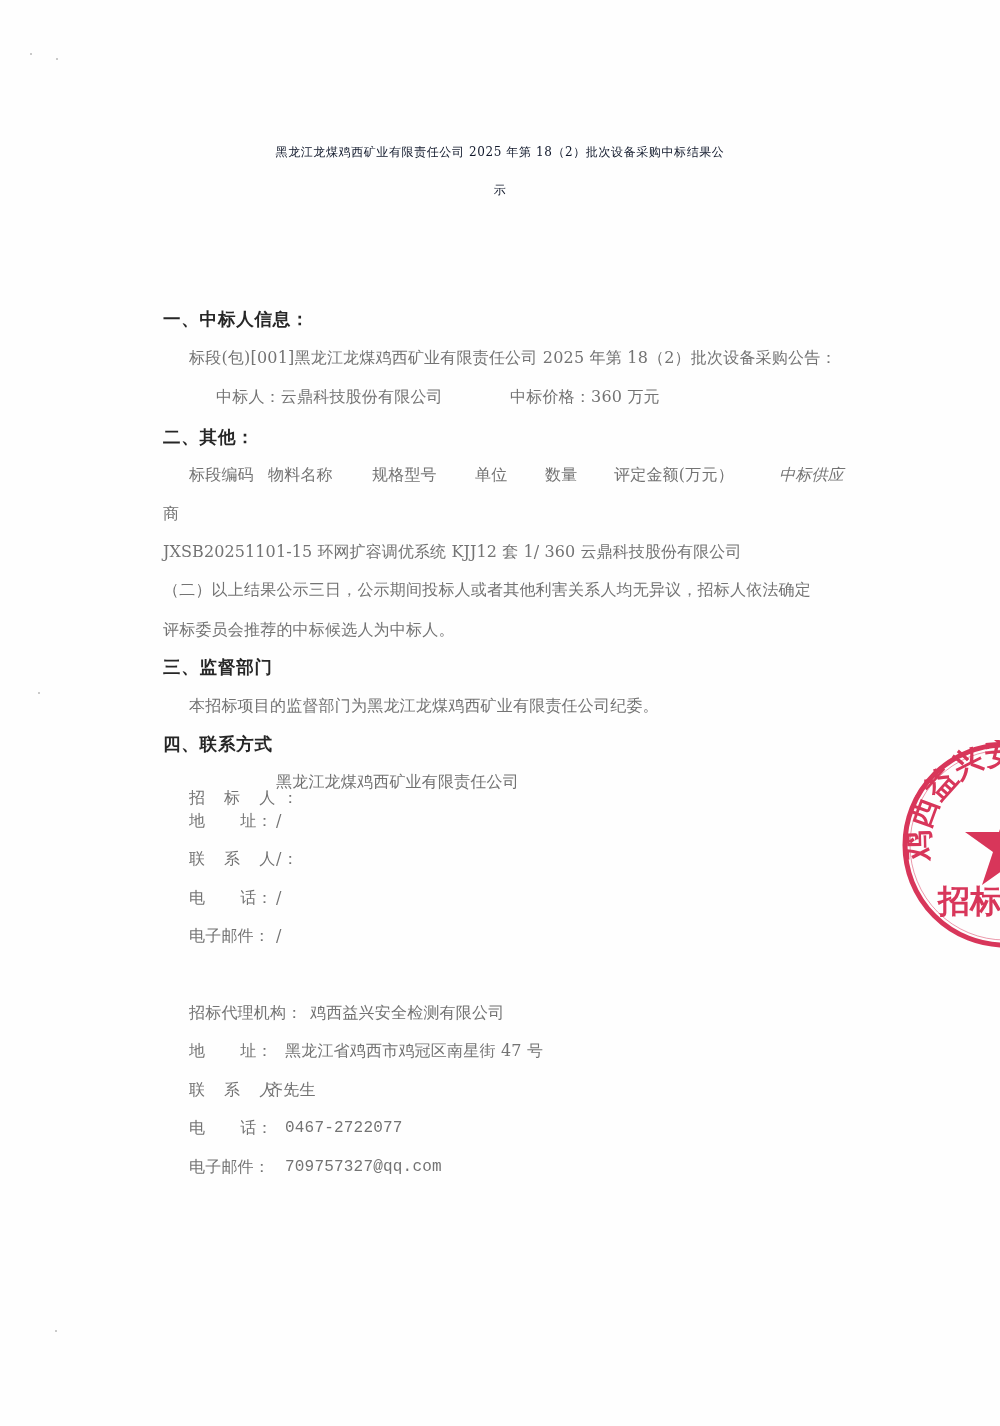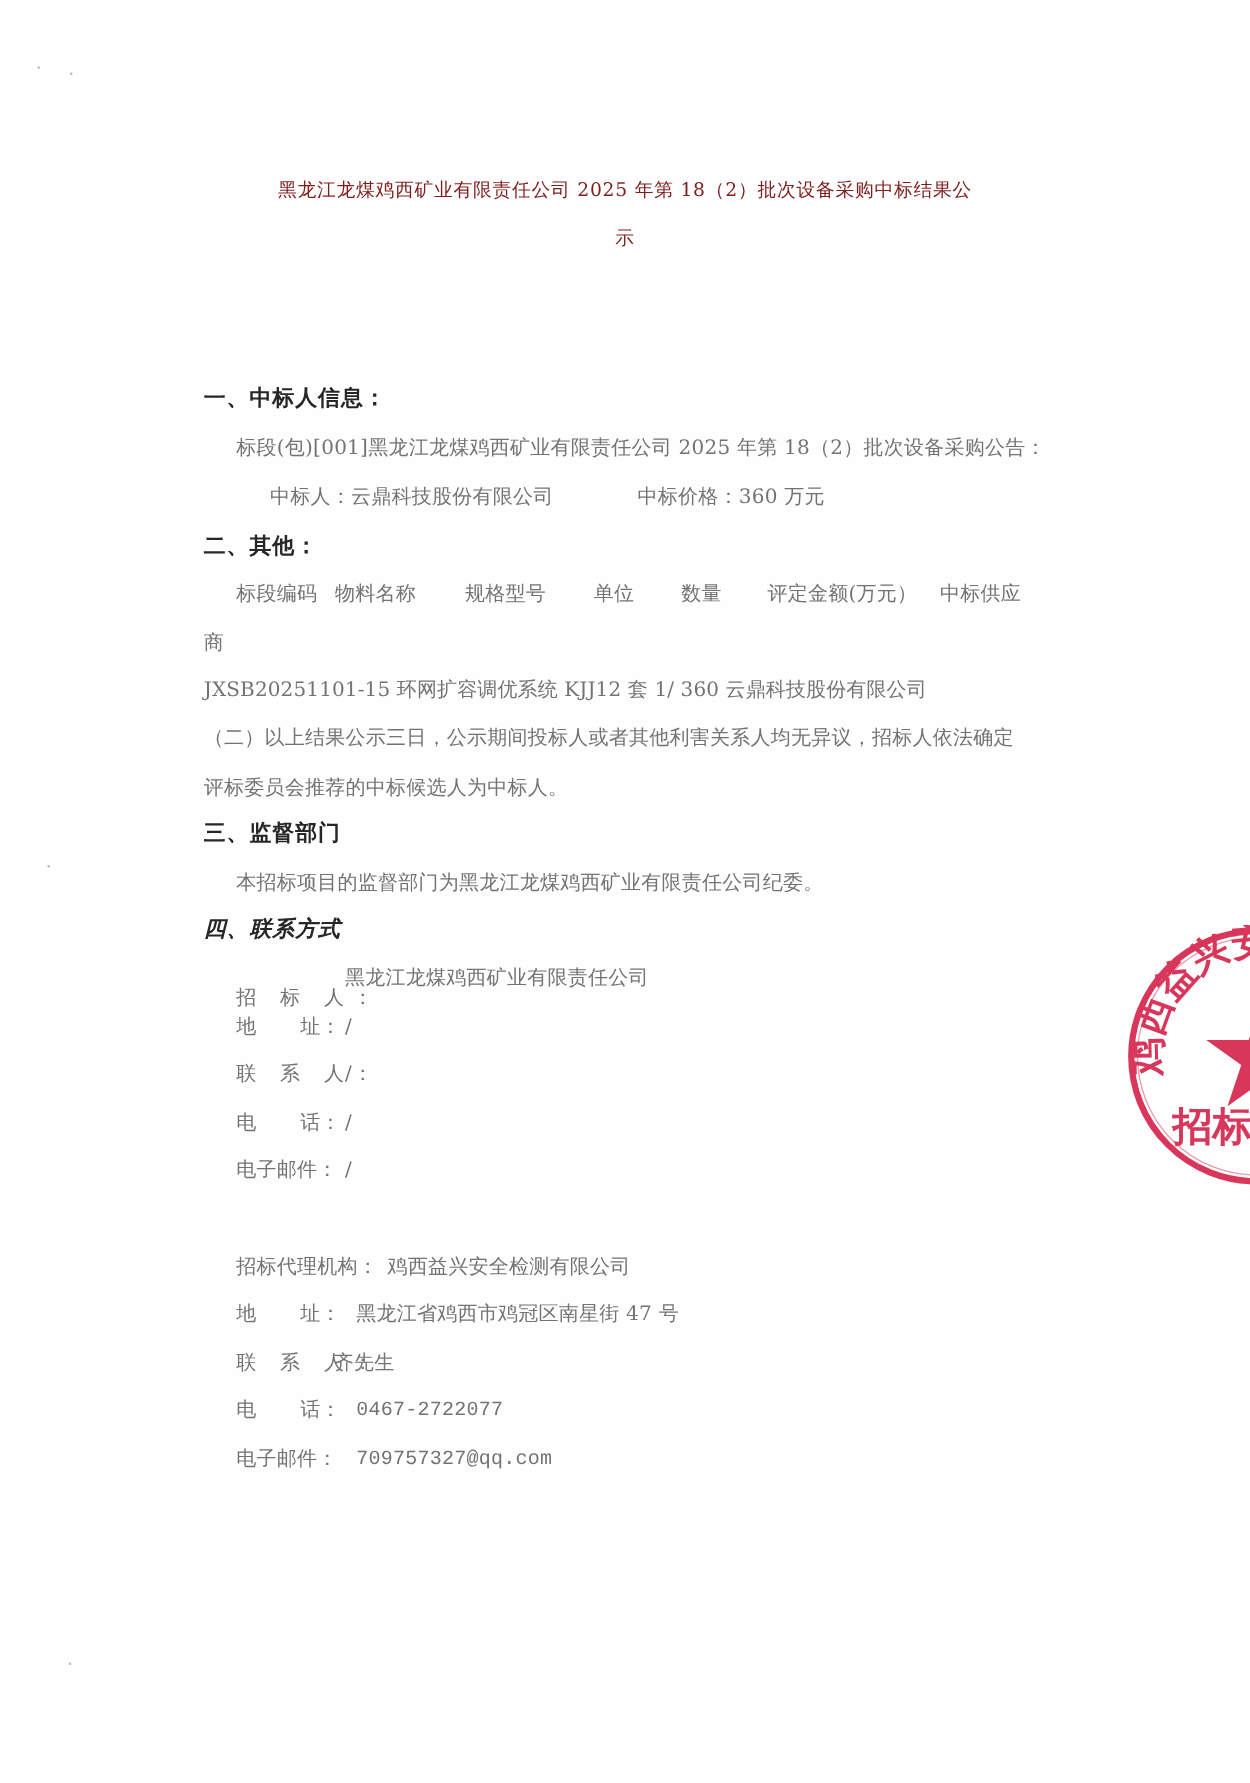--- a/index.html
+++ b/index.html
@@ -23,23 +23,23 @@
     }
     .line {
       position: absolute;
       white-space: nowrap;
       font-size: 16px;
       line-height: 20px;
       color: #737373;
       letter-spacing: 0.2px;
     }
     .title {
-      font-size: 15px;
+      font-size: 12px;
       line-height: 24px;
-      color: #7f1d1d;
+      color: #0f172a;
       letter-spacing: 0.6px;
     }
     .heading {
       font-family: "DejaVu Sans", "Liberation Sans", sans-serif;
       font-weight: bold;
       font-size: 17.5px;
       color: #262626;
       letter-spacing: 0.8px;
     }
     .mono { font-family: "Liberation Mono", "DejaVu Sans Mono", monospace; }
@@ -74,32 +74,32 @@
 
   <div class="line heading" style="left:163px; top:427px;">二、其他：</div>
 
   <div class="line tbl-head" style="left:0; top:465px; width:1000px; height:20px;">
     <span style="left:189px;">标段编码</span>
     <span style="left:268px;">物料名称</span>
     <span style="left:372px;">规格型号</span>
     <span style="left:475px;">单位</span>
     <span style="left:545px;">数量</span>
     <span style="left:614px;">评定金额(万元）</span>
-    <span style="left:752px;">中标供应</span>
+    <span style="left:779px;font-style:italic;">中标供应</span>
   </div>
   <div class="line" style="left:163px; top:504px;">商</div>
   <div class="line" style="left:163px; top:542px; letter-spacing:0.1px;">JXSB20251101-15 环网扩容调优系统 KJJ12 套 1/ 360 云鼎科技股份有限公司</div>
 
   <div class="line" style="left:163px; top:620px;">评标委员会推荐的中标候选人为中标人。</div>
   <div class="line" style="left:163px; top:580px;">（二）以上结果公示三日，公示期间投标人或者其他利害关系人均无异议，招标人依法确定</div>
 
   <div class="line heading" style="left:163px; top:657px;">三、监督部门</div>
   <div class="line" style="left:189px; top:696px;">本招标项目的监督部门为黑龙江龙煤鸡西矿业有限责任公司纪委。</div>
 
-  <div class="line heading" style="left:163px; top:734px;font-style:italic;">四、联系方式</div>
+  <div class="line heading" style="left:163px; top:734px;">四、联系方式</div>
 
   <div class="line" style="left:189px; top:788px;">
     <span style="letter-spacing:7px;">招 标 人：</span>
   </div>
   <div class="line" style="left:276px; top:772px;">黑龙江龙煤鸡西矿业有限责任公司</div>
 
   <div class="line" style="left:189px; top:811px;">
     <span>地</span><span style="display:inline-block;width:35px;"></span><span>址：</span>
   </div>
   <div class="line" style="left:276px; top:811px;">/</div>

